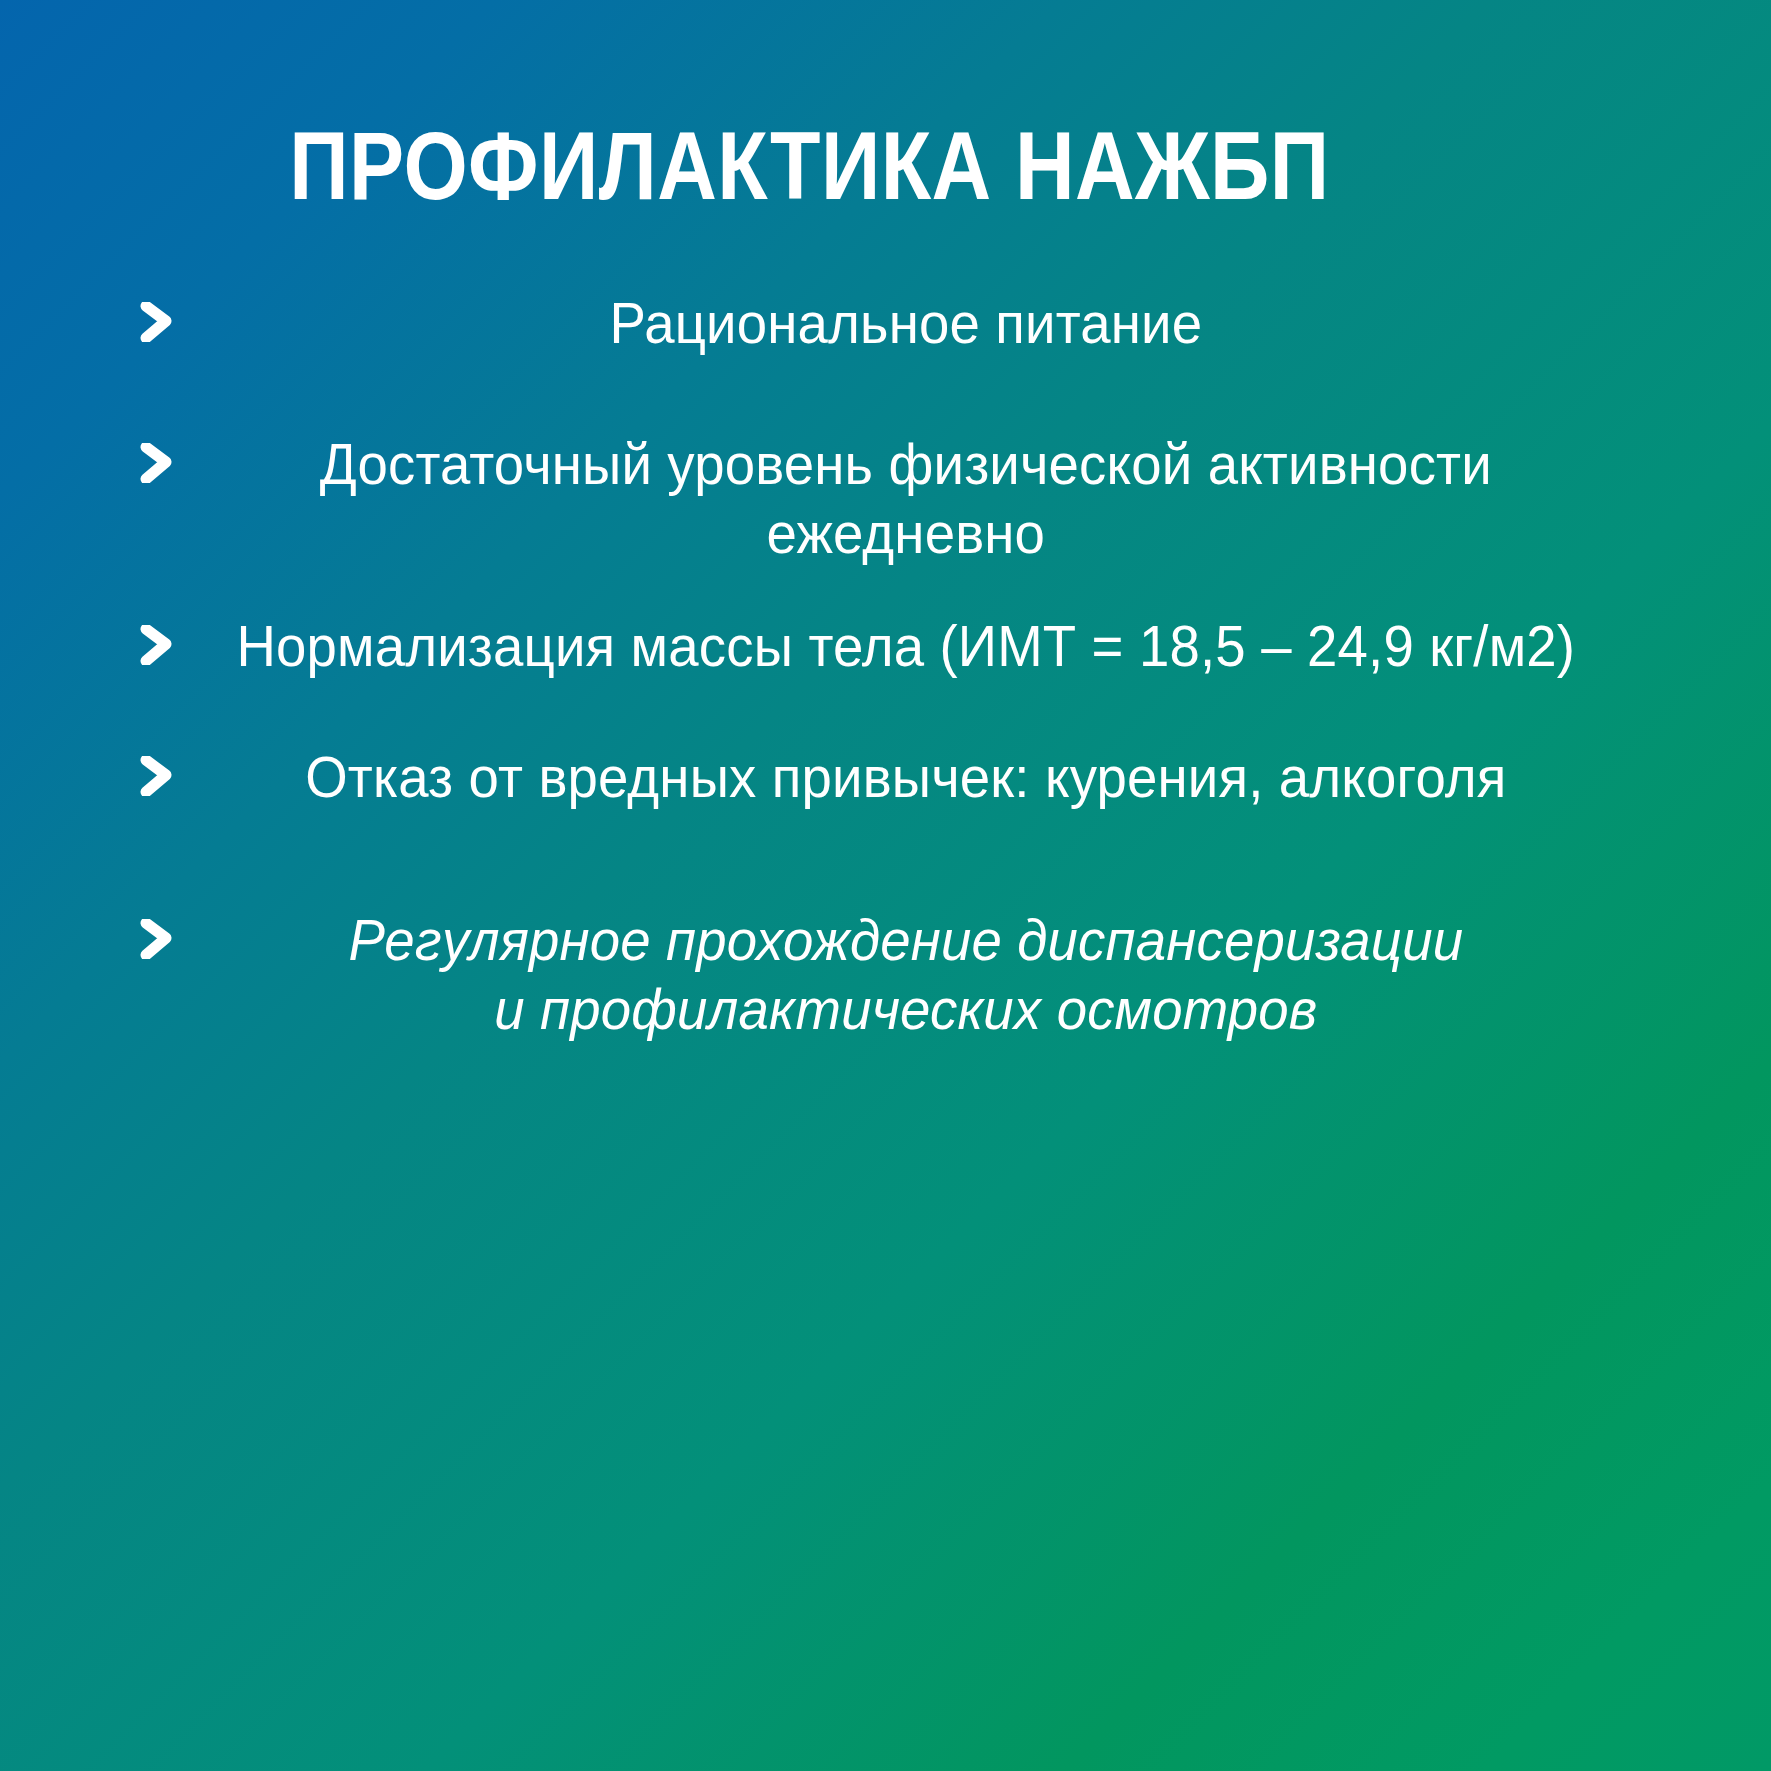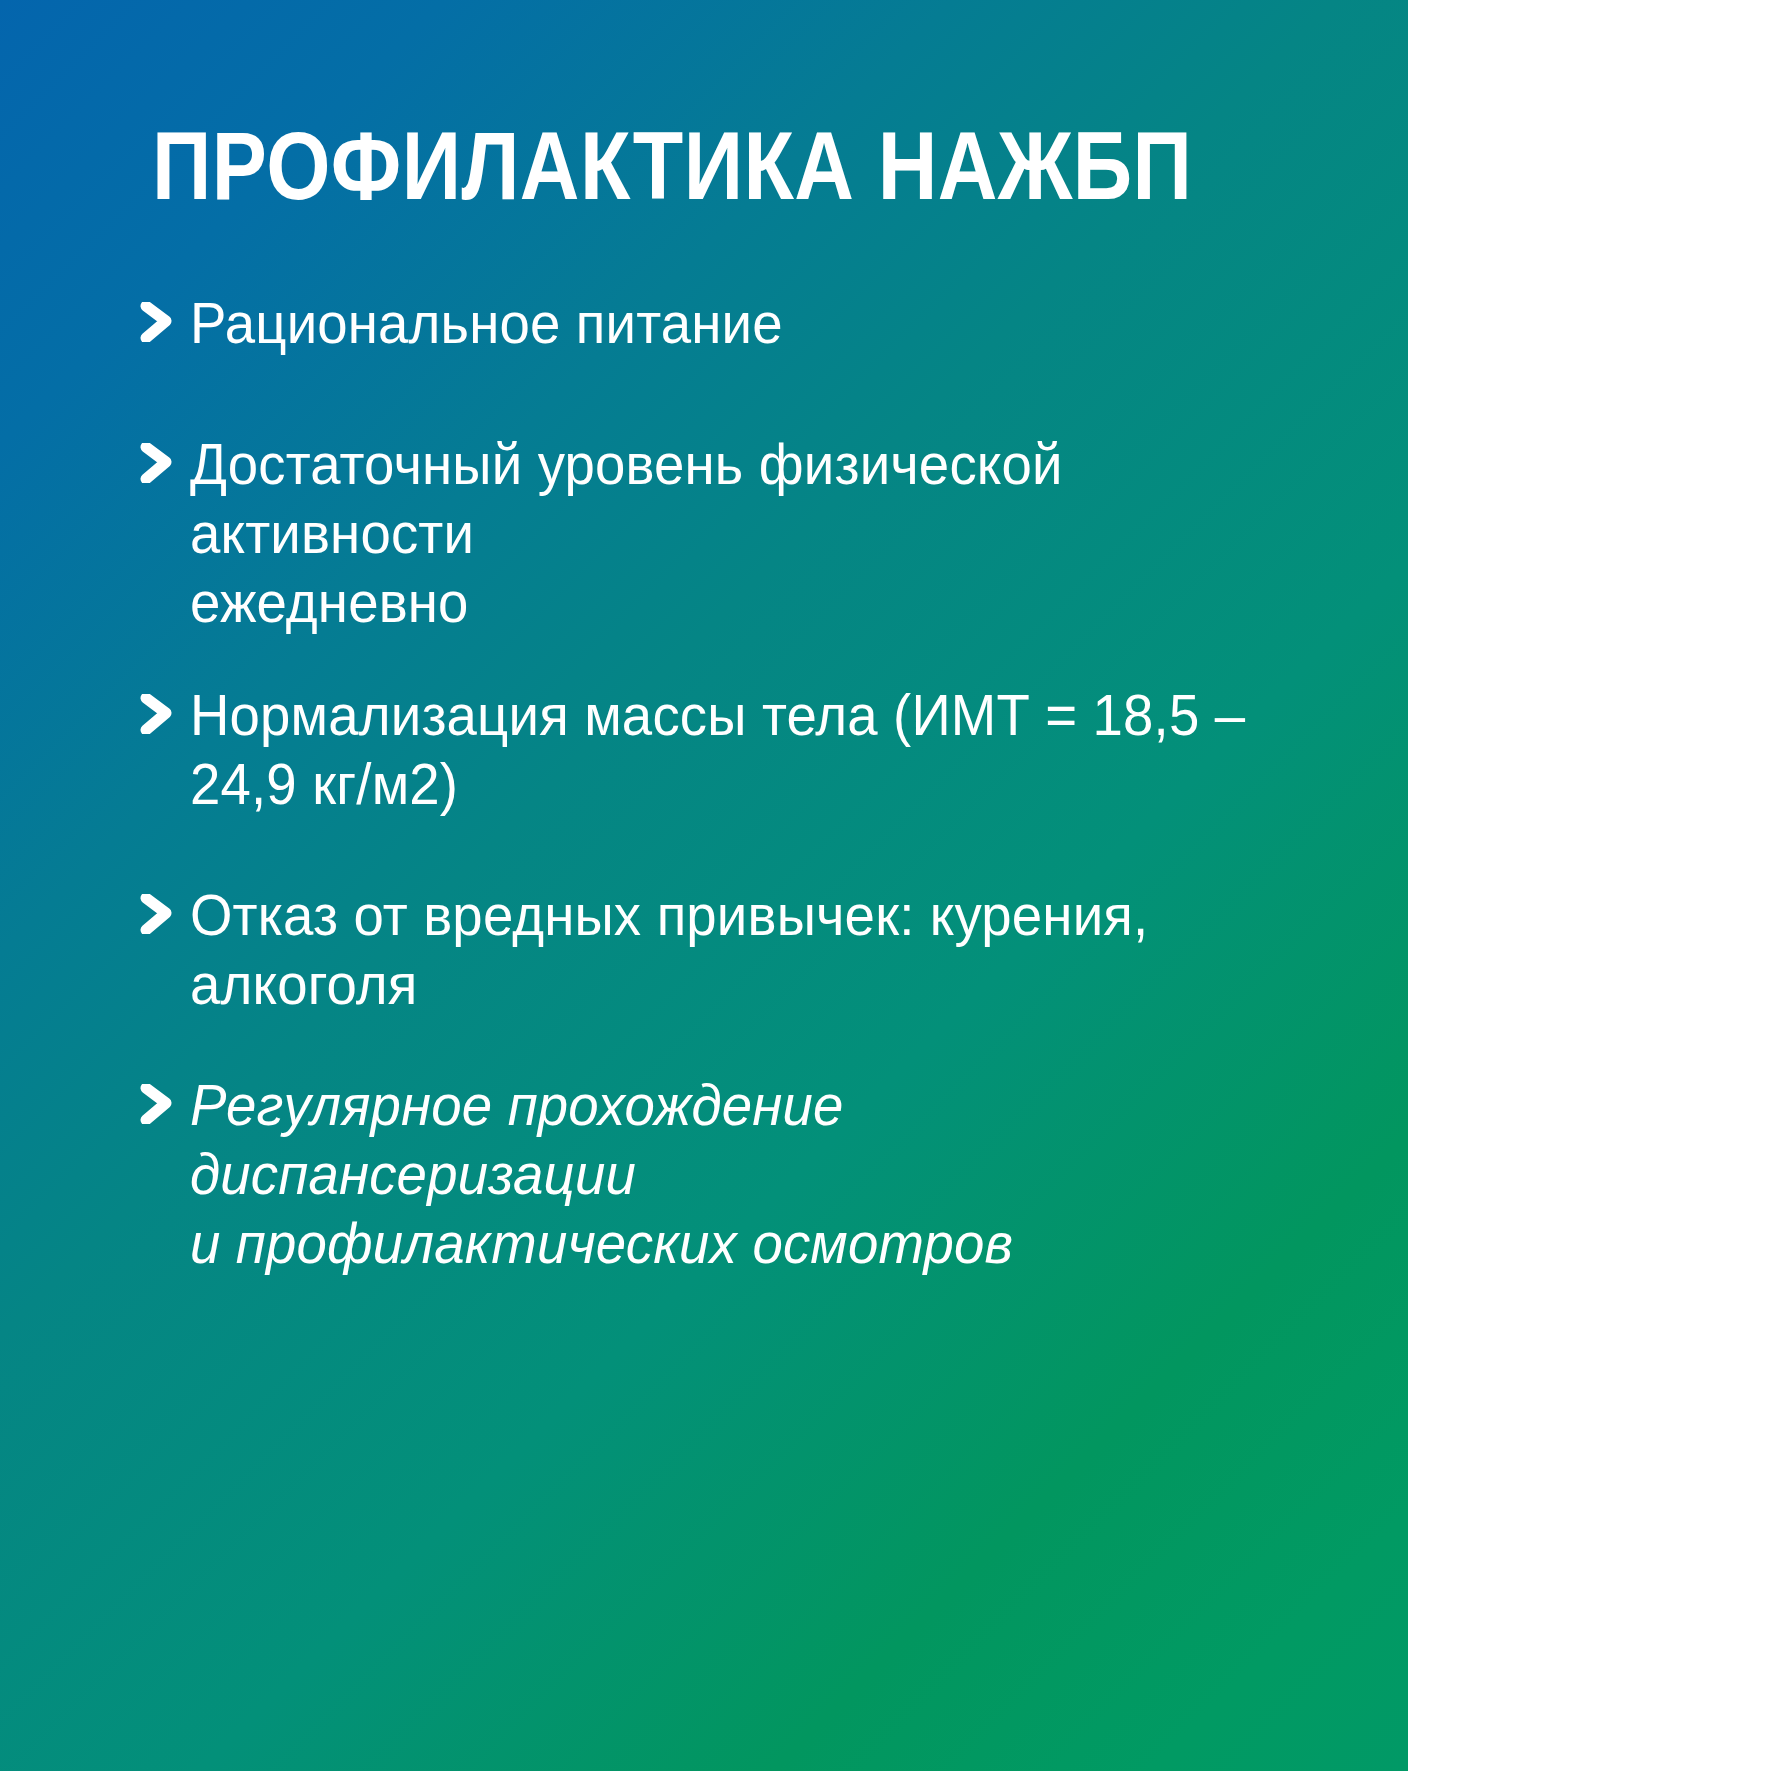--- a/index.html
+++ b/index.html
@@ -11,34 +11,35 @@
   body {
     width: 1771px;
     height: 1771px;
     overflow: hidden;
     font-family: "Liberation Sans", "DejaVu Sans", sans-serif;
     -webkit-font-smoothing: antialiased;
   }
 
   .poster {
     position: relative;
-    width: 1408px;
+    width: 1771px;
     height: 1771px;
     box-sizing: border-box;
     background:
       linear-gradient(135deg,
         #0465AD 0%,
         #046EA6 14%,
         #057C93 30%,
         #058585 42%,
         #039079 62%,
         #02965F 80%,
         #019A63 92%,
         #019966 100%);
     overflow: hidden;
+    text-align: center;
   }
 
   
   .title-block {
     position: absolute;
     left: 152px;
     top: 118px;
     right: 90px;
   }
 
@@ -105,21 +106,21 @@
     transform: scaleX(0.94);
     transform-origin: left top;
     white-space: pre-line;
   }
 
   
   .bullet-item[data-idx="0"] { margin-bottom: 72px; }
   .bullet-item[data-idx="1"] { margin-bottom: 78px; }
   .bullet-item[data-idx="2"] { margin-bottom: 44px; }
   .bullet-item[data-idx="3"] { margin-bottom: 62px; }
-  .bullet-item[data-idx="4"] { margin-bottom: 52px; }
+  .bullet-item[data-idx="4"] { margin-bottom: 94px; }
 </style>
 </head>
 <body>
 
 <div class="poster">
 
   <div class="title-block">
     <h1 class="poster-title">ПРОФИЛАКТИКА НАЖБП</h1>
   </div>
 

